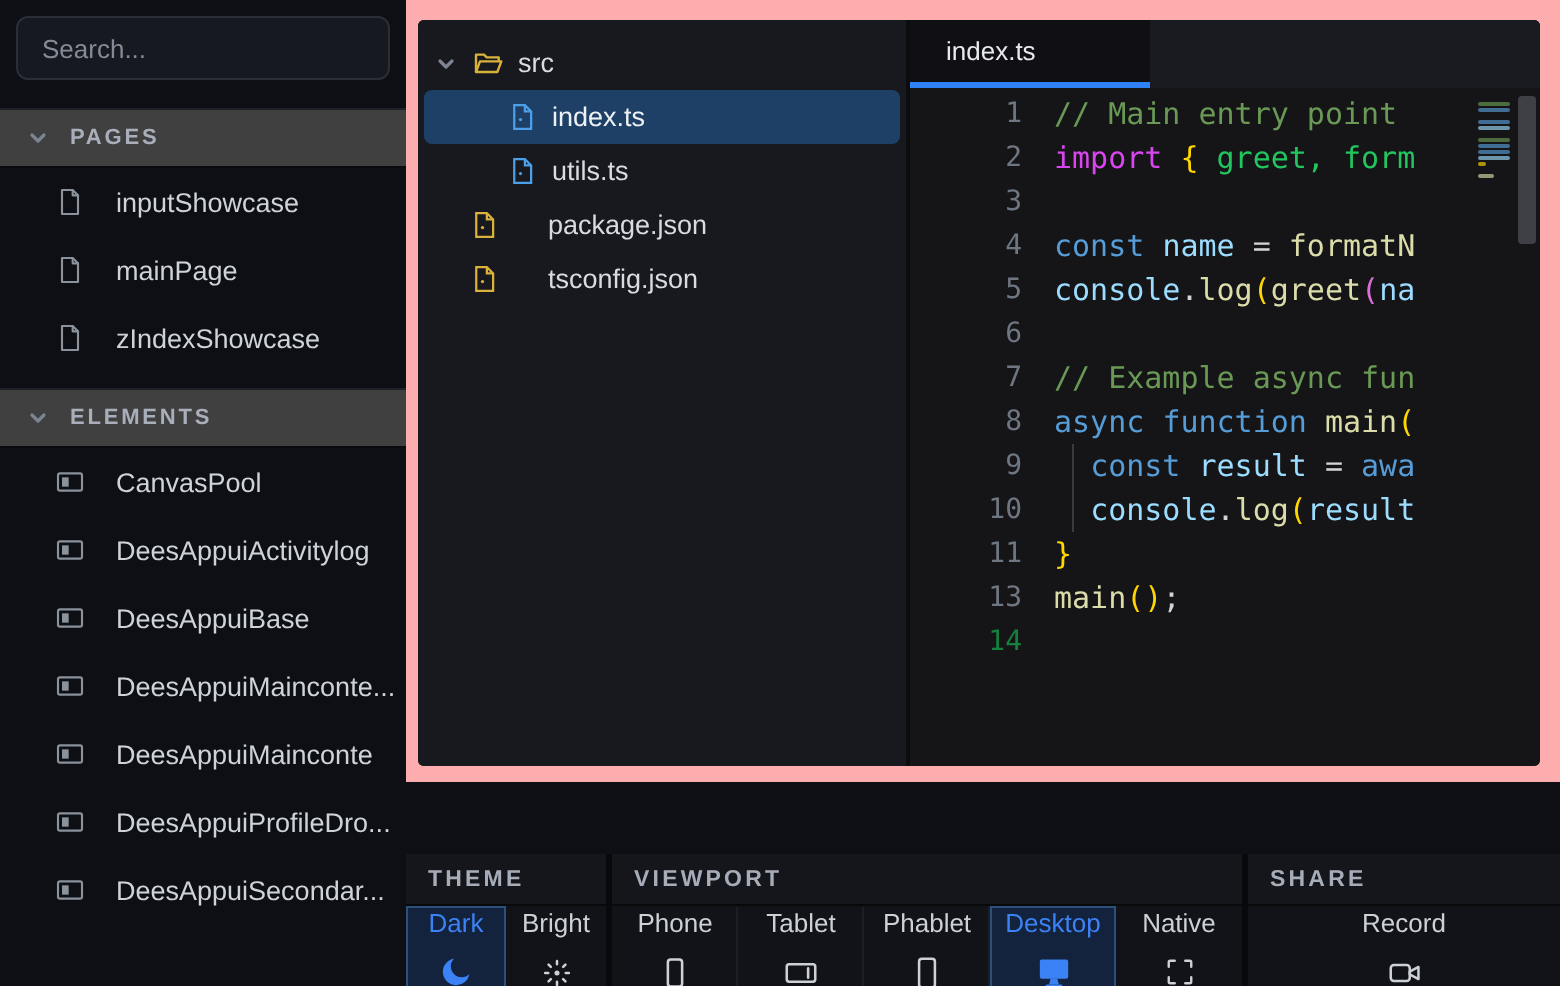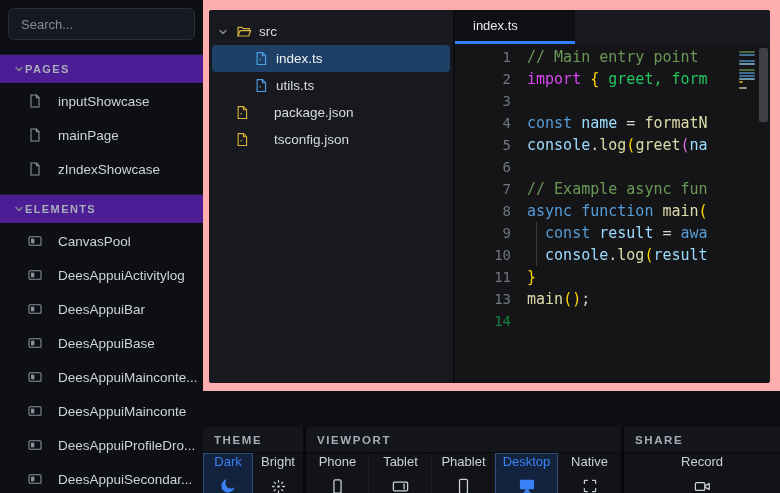--- a/index.html
+++ b/index.html
@@ -10,22 +10,22 @@
   
   .sidebar { width:203px; flex:none; background:#0d0f14; overflow:hidden; }
   .search-wrap { padding:8px; }
   .search-wrap input {
     width:100%; height:32px; background:#16191f; border:1px solid #2a2e37;
     border-radius:6px; color:#c7ccd4; font-size:13px; padding:0 12px; outline:none;
     font-family:"Liberation Sans", sans-serif;
   }
   .search-wrap input::placeholder { color:#848b97; }
   .section-header {
-    height:30px; display:flex; align-items:center; padding:0 13px;
-    background:#4c1d95; border-top:1px solid #1e2128; border-bottom:1px solid #0a0b0f;
+    height:30px; display:flex; align-items:center; gap:10px; padding:0 13px;
+    background:#404040; border-top:1px solid #1e2128; border-bottom:1px solid #0a0b0f;
     color:#a9afba; font-size:11px; font-weight:700; letter-spacing:1.4px; margin-top:8px;
     cursor:pointer;
   }
   .section-header:first-of-type { margin-top:6px; }
   .side-item { height:34px; display:flex; align-items:center; padding-left:27px; gap:15px;
     color:#ced3da; font-size:13.5px; cursor:pointer; white-space:nowrap; }
   .side-item svg { flex:none; }
 
   
   .main { flex:1; display:flex; flex-direction:column; }
@@ -150,29 +150,20 @@
                    <span>CanvasPool</span>
         </div>
         <div class="side-item">
           <span style="color:#8b929c;display:flex">
             <svg width="16" height="16" viewBox="0 0 24 24" fill="none" stroke="currentColor" stroke-width="1.6" stroke-linecap="round" stroke-linejoin="round">
               <rect x="3" y="5.5" width="18" height="13" rx="1.5"></rect>
               <rect x="6" y="8.5" width="5" height="7" fill="currentColor" stroke="none"></rect>
             </svg>
           </span>
                    <span>DeesAppuiActivitylog</span>
-        </div>
-        <div class="side-item">
-          <span style="color:#8b929c;display:flex">
-            <svg width="16" height="16" viewBox="0 0 24 24" fill="none" stroke="currentColor" stroke-width="1.6" stroke-linecap="round" stroke-linejoin="round">
-              <rect x="3" y="5.5" width="18" height="13" rx="1.5"></rect>
-              <rect x="6" y="8.5" width="5" height="7" fill="currentColor" stroke="none"></rect>
-            </svg>
-          </span>
-                   <span>DeesAppuiBar</span>
         </div>
         <div class="side-item">
           <span style="color:#8b929c;display:flex">
             <svg width="16" height="16" viewBox="0 0 24 24" fill="none" stroke="currentColor" stroke-width="1.6" stroke-linecap="round" stroke-linejoin="round">
               <rect x="3" y="5.5" width="18" height="13" rx="1.5"></rect>
               <rect x="6" y="8.5" width="5" height="7" fill="currentColor" stroke="none"></rect>
             </svg>
           </span>
                    <span>DeesAppuiBase</span>
         </div>

